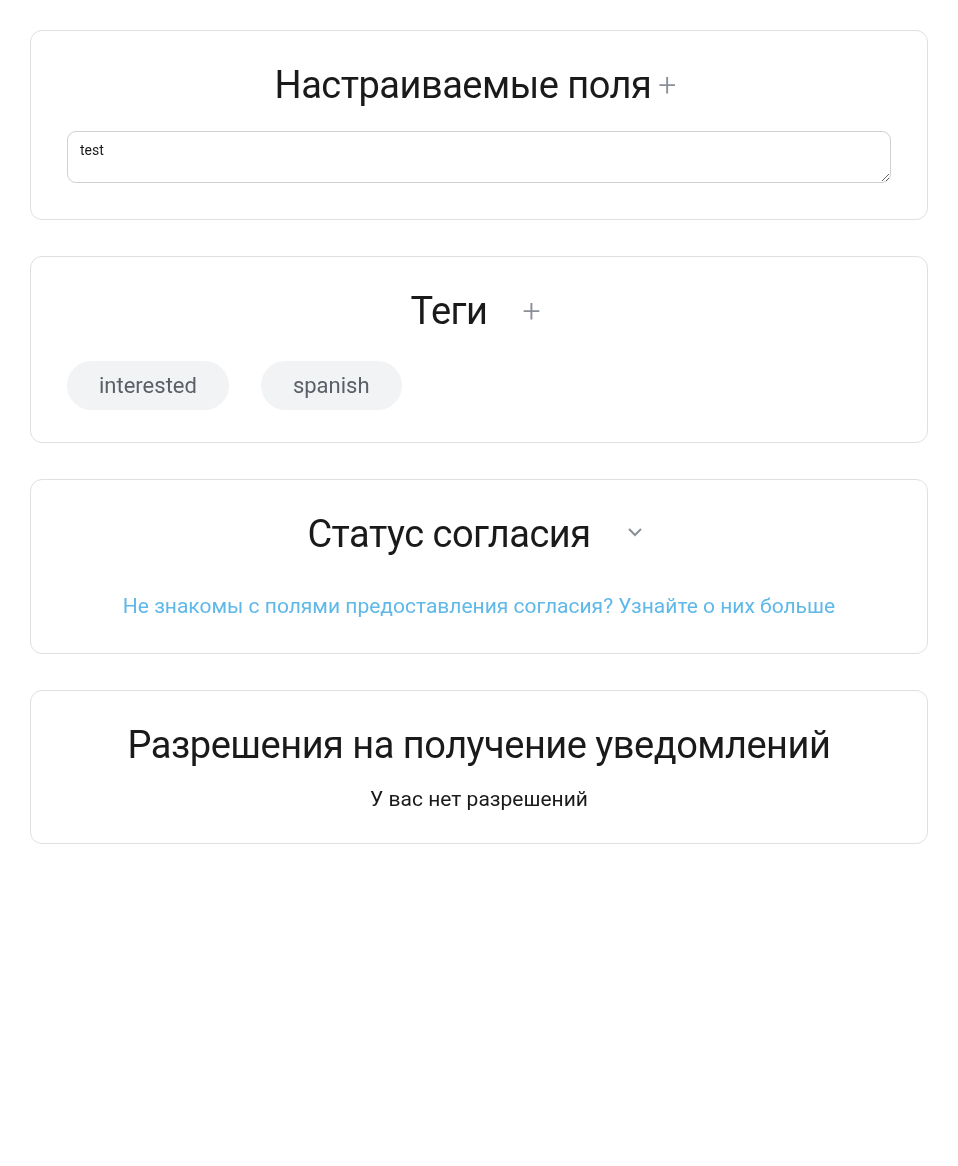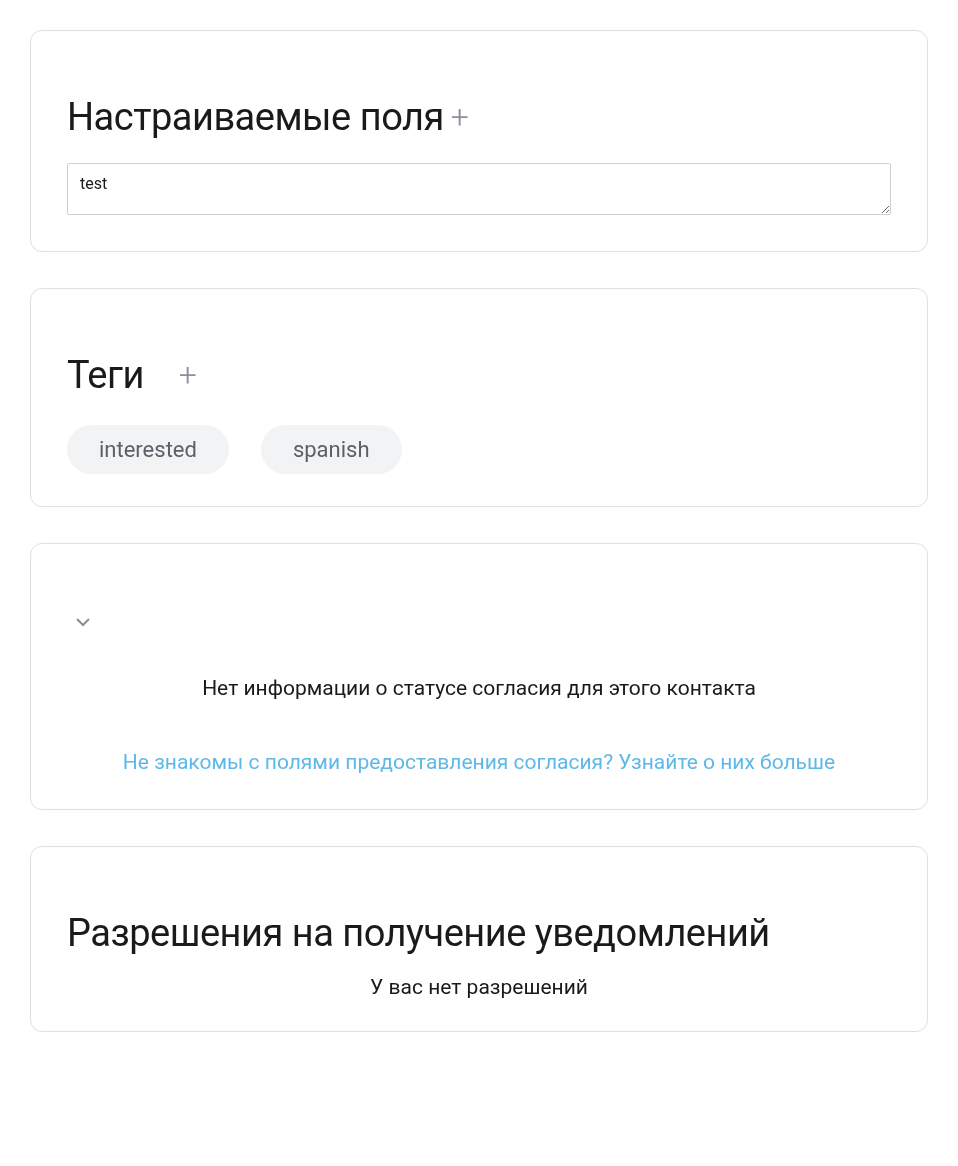--- a/index.html
+++ b/index.html
@@ -15,24 +15,23 @@
     }
     .card {
       border: 1px solid #e0e0e0;
       border-radius: 12px;
       padding: 32px 36px;
       margin-bottom: 36px;
       background: #ffffff;
     }
     .card-header {
       display: flex;
-      justify-content: flex-start;
+      justify-content: center;
       align-items: center;
       margin-bottom: 24px;
-      margin-top: 32px;
     }
     .card-header.no-margin {
       margin-bottom: 0;
       gap: 28px;
     }
     .card-title {
       font-size: 38px;
       font-weight: 400;
       color: #1a1a1a;
       letter-spacing: -0.5px;
@@ -62,23 +61,23 @@
     }
     .field-label {
       font-size: 19px;
       color: #6b6b6b;
       letter-spacing: 0.5px;
       margin-bottom: 6px;
     }
     .field-textarea {
       width: 100%;
       border: 1px solid #d0d0d0;
-      border-radius: 2px;
+      border-radius: 9px;
       padding: 10px 12px;
-      font-size: 16px;
+      font-size: 14px;
       font-family: inherit;
       resize: both;
       min-height: 52px;
       max-height: 52px;
       color: #1a1a1a;
     }
     .tags-container {
       display: flex;
       flex-wrap: wrap;
       gap: 32px;
@@ -143,30 +142,30 @@
     </div>
   </div>
   <div class="tags-container">
     <span class="tag">interested</span>
     <span class="tag">spanish</span>
   </div>
 </div>
 
 <div class="card">
   <div class="card-header no-margin">
+    <h2 class="card-title">Статус согласия</h2>
     <div class="card-action">
       <span class="chevron-icon">
         <svg viewBox="0 0 24 24">
             <polyline points="6 9 12 15 18 9"></polyline>
           </svg>
       </span>
     </div>
   </div>
   <div class="consent-body">
-    <div class="consent-empty">Нет информации о статусе согласия для этого контакта</div>
     <a class="consent-link">Не знакомы с полями предоставления согласия? Узнайте о них больше</a>
   </div>
 </div>
 
 <div class="card">
   <div class="card-header no-margin">
     <h2 class="card-title">Разрешения на получение уведомлений</h2>
   </div>
   <div class="permissions-body">
     <div class="permissions-empty">У вас нет разрешений</div>

